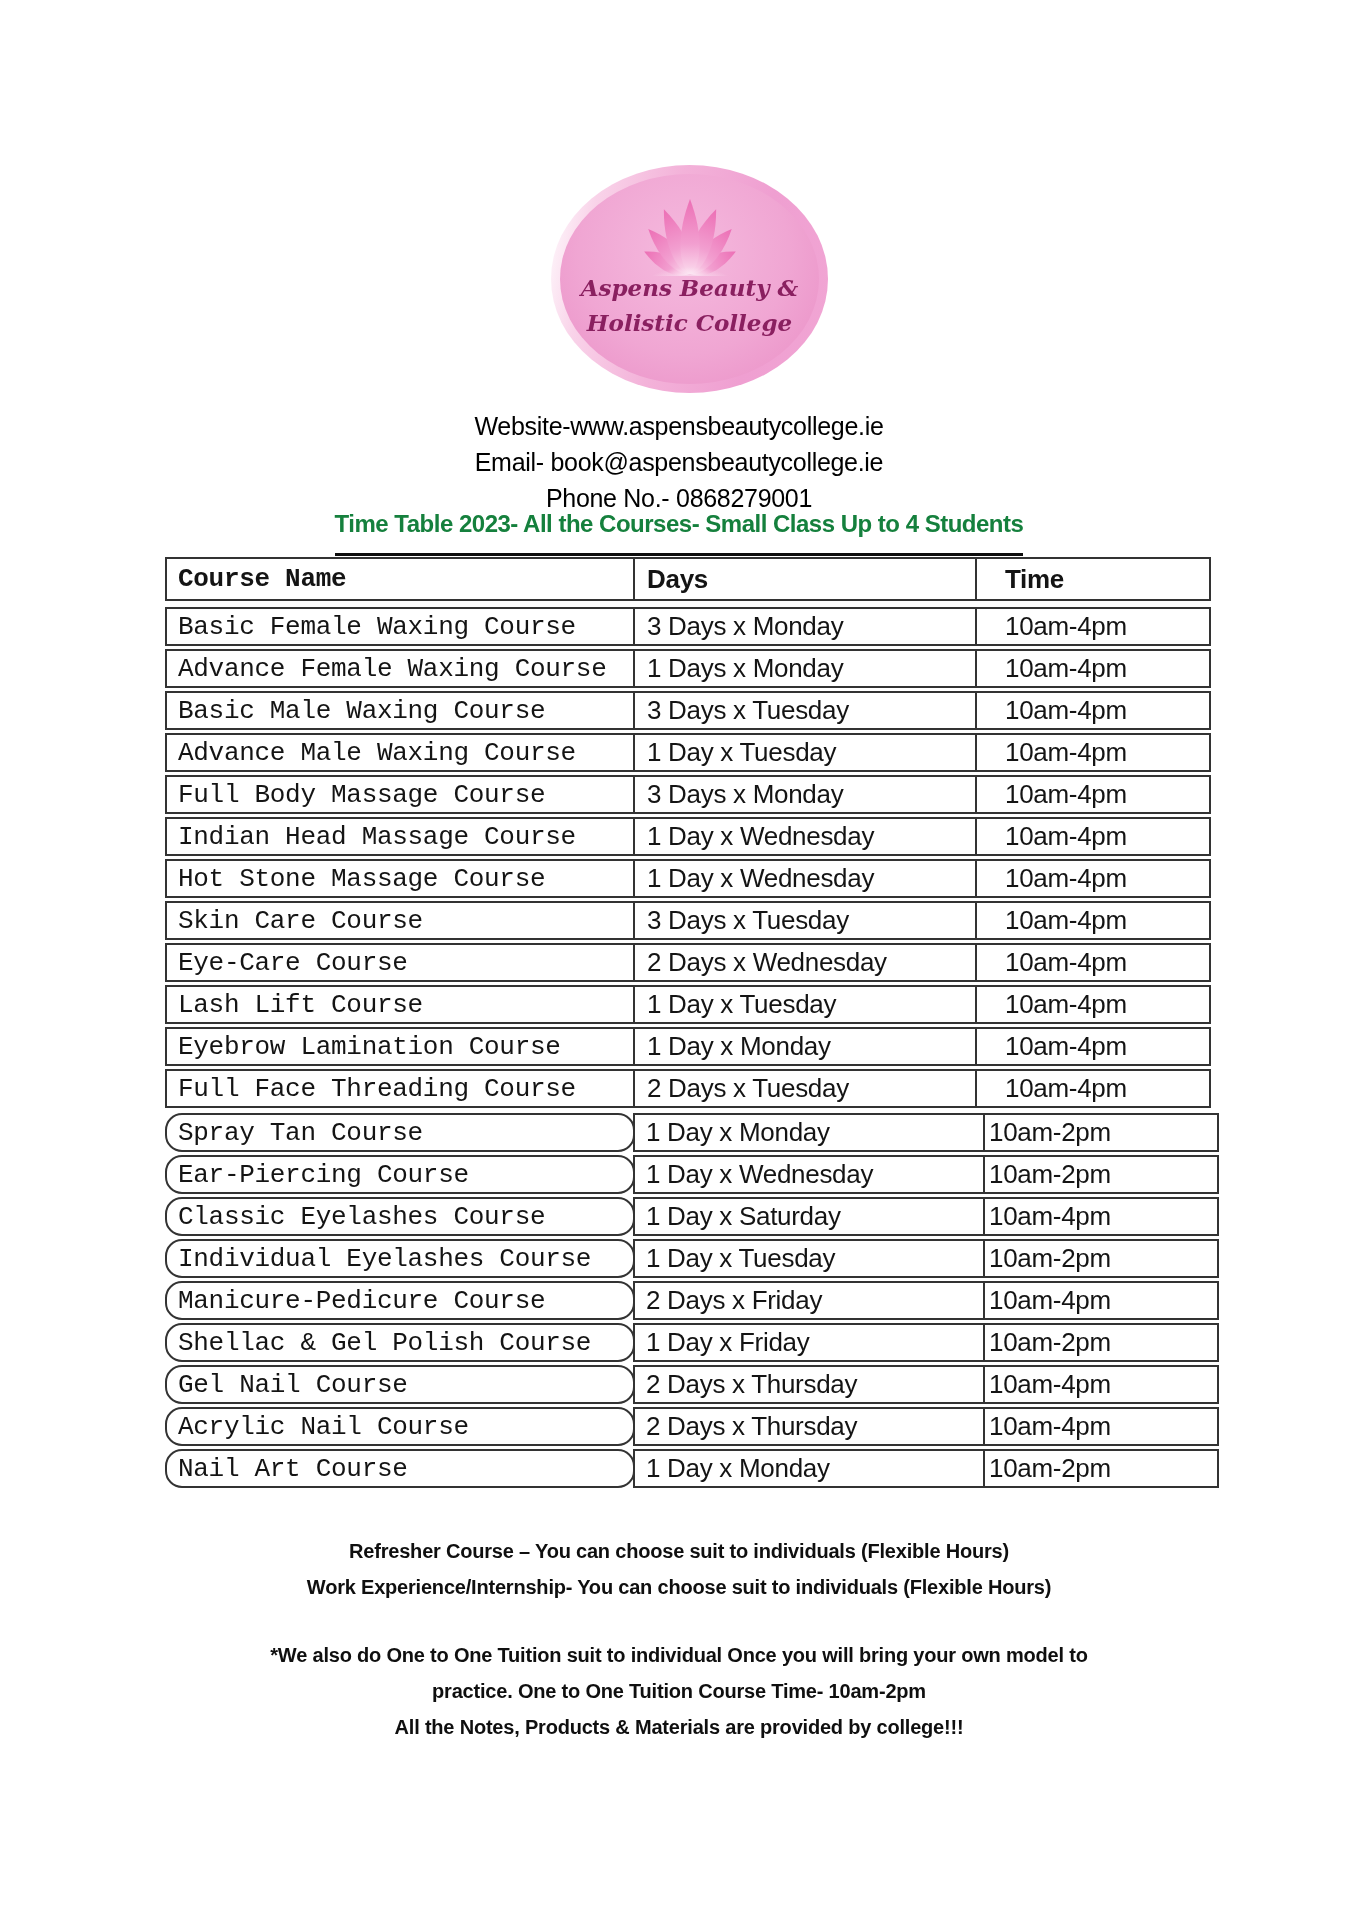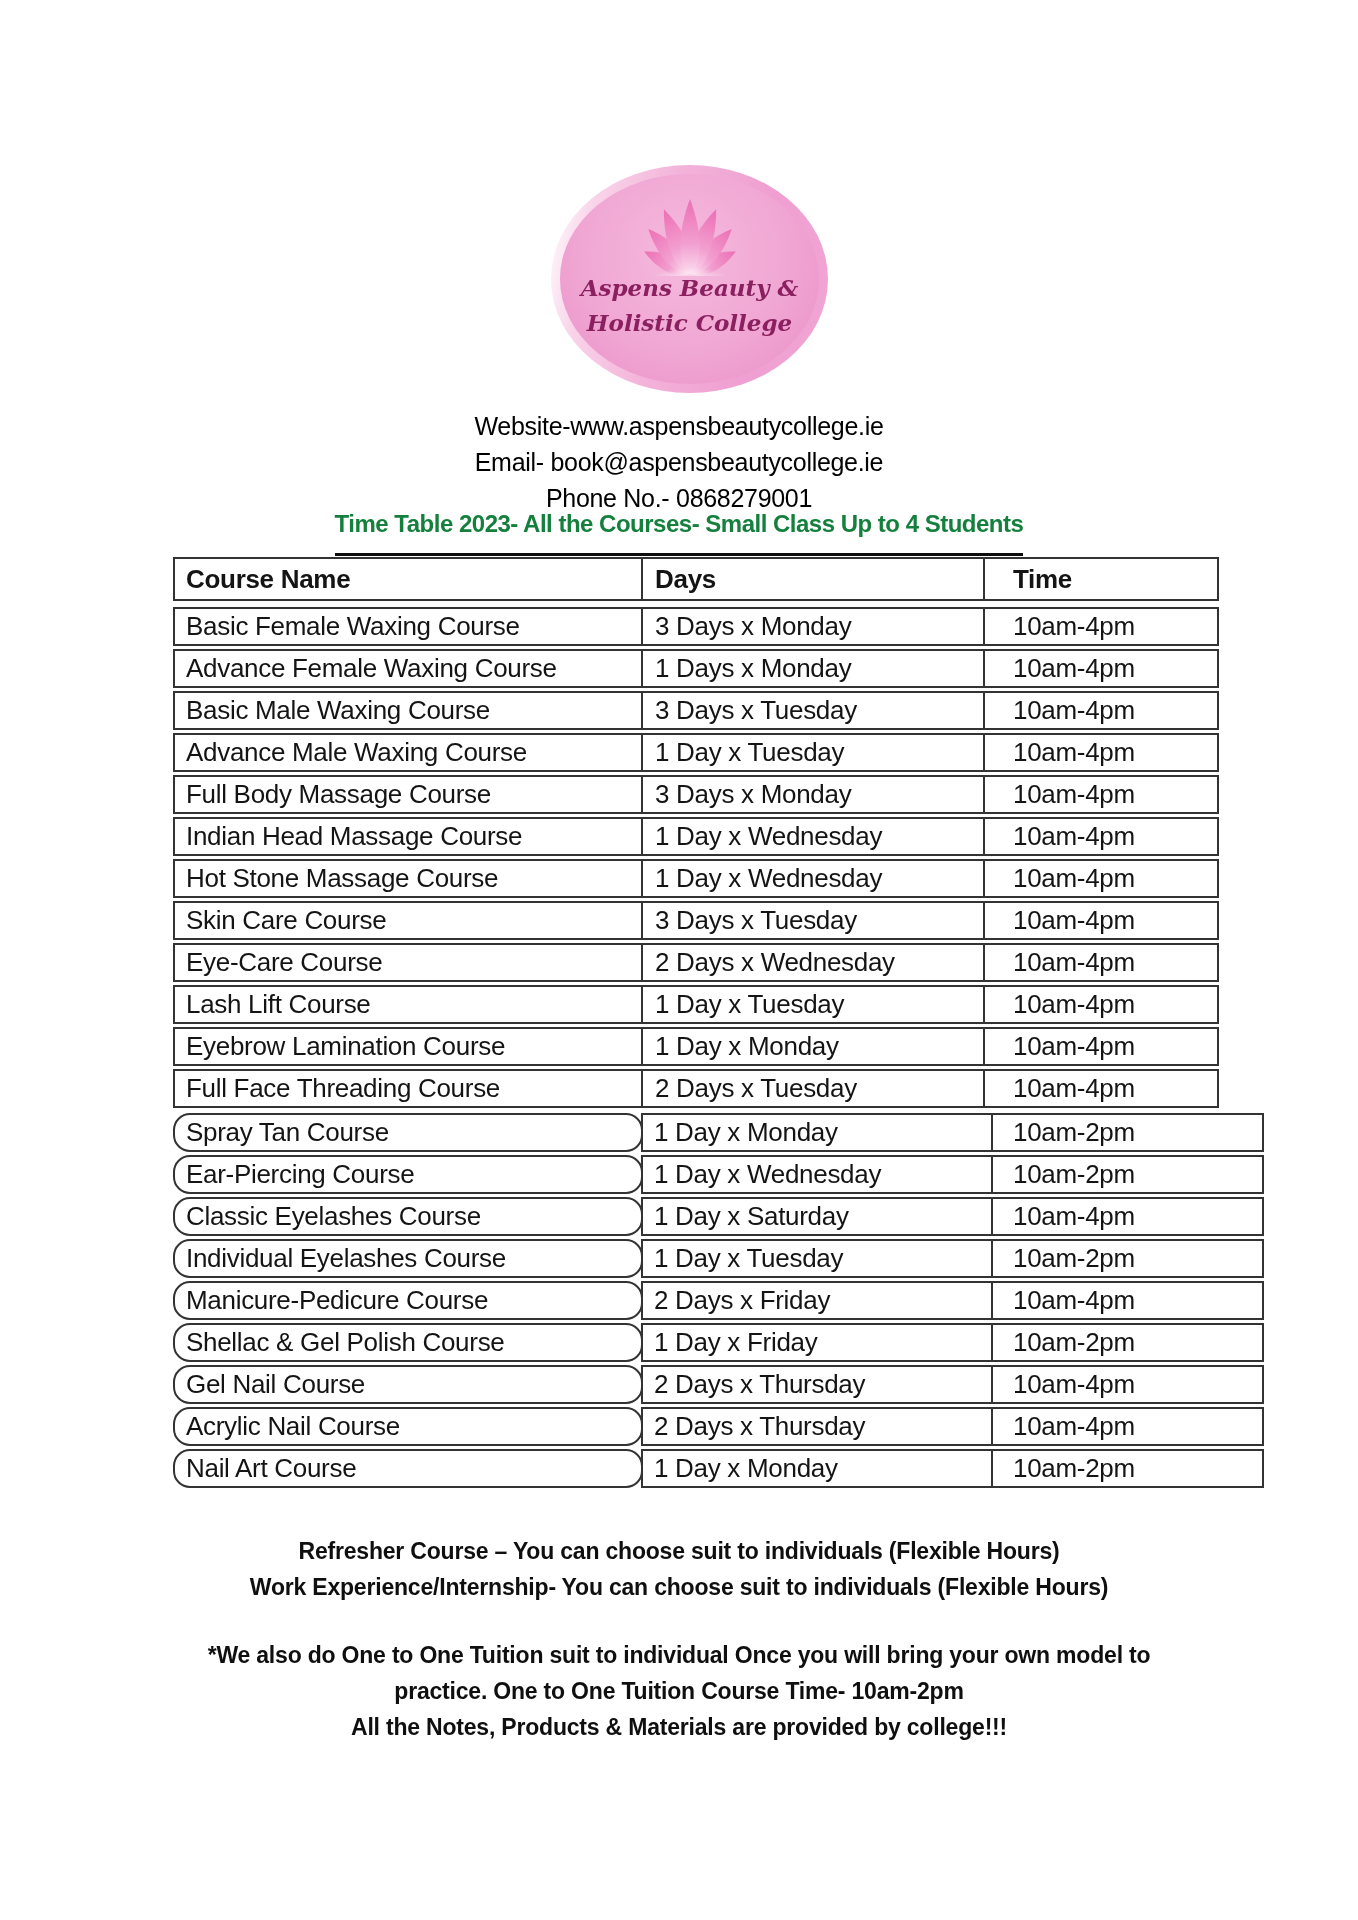--- a/index.html
+++ b/index.html
@@ -23,36 +23,36 @@
   
   .title-wrap{position:absolute;top:510px;left:0;width:100%;text-align:center;}
   .title{display:inline-block;font-size:24px;font-weight:bold;letter-spacing:-0.5px;
     color:#15803d;border-bottom:3px solid #0d0d0d;padding-bottom:15px;}
   
   .tables{position:absolute;left:165px;top:557px;}
   .row{display:flex;}
   .cell{box-sizing:border-box;border:2px solid #333333;height:39px;
     display:flex;align-items:center;padding-left:11px;margin-left:-2px;
     font-size:26px;letter-spacing:-0.3px;color:#141414;background:#fff;white-space:nowrap;}
-  .row .cell:first-child{margin-left:8px;}
+  .row .cell:first-child{margin-left:0;font-family:Liberation Mono, monospace;}
   .thead .cell{height:44px;font-weight:bold;}
   .thead{margin-bottom:6px;}
   .sec .row + .row{margin-top:3px;}
   .sec2{margin-top:5px;}
   
   .s1 .c1{width:470px;}
   .s1 .c2{width:344px;padding-left:12px;}
   .s1 .c3{width:236px;padding-left:28px;}
   
   .s2 .c1{width:470px;border-radius:17px;}
   .s2 .c2{width:352px;}
-  .s2 .c3{width:273px;padding-left:20px;}
+  .s2 .c3{width:236px;padding-left:4px;}
   
   .notes{position:absolute;top:1533px;left:0;width:100%;text-align:center;
-    font-weight:bold;font-size:23px;line-height:36px;color:#0f0f0f;letter-spacing:-0.2px;}
+    font-weight:bold;font-size:20px;line-height:36px;color:#0f0f0f;letter-spacing:-0.2px;}
   .notes .para2{margin-top:32px;}
 </style>
 </head>
 <body>
 
 <div class="page">
 
   <div class="logo">
     <div class="logo-inner">
       <svg class="lotus" width="170" height="86" viewBox="0 0 200 100">

